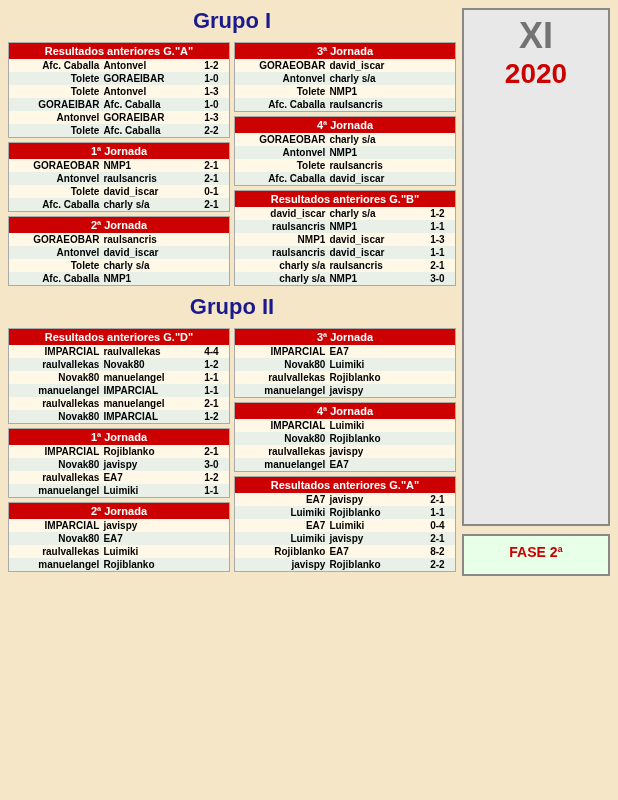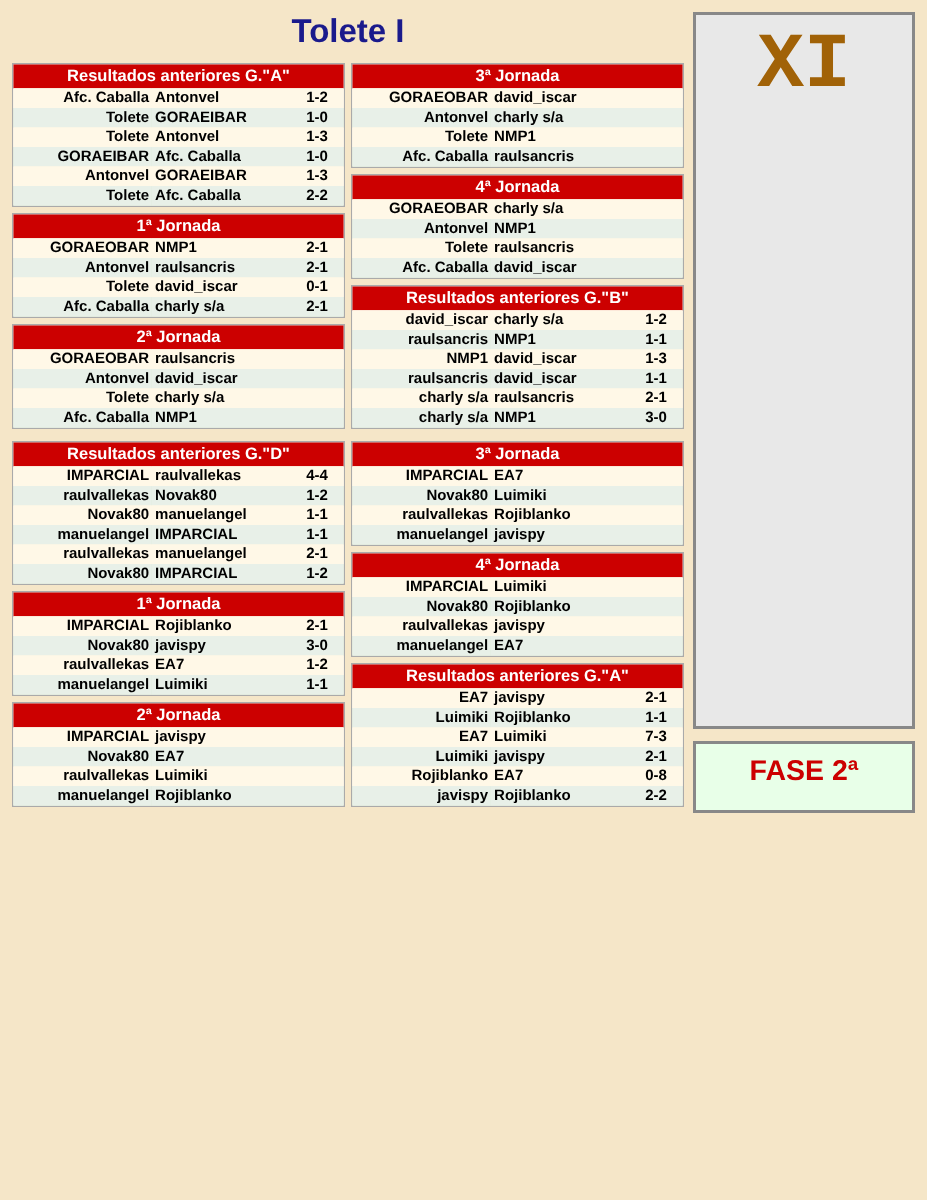--- a/index.html
+++ b/index.html
@@ -76,25 +76,24 @@
     }
     
     .xi-box {
       background: #e8e8e8;
       border: 2px solid #888;
       padding: 8px;
       text-align: center;
       flex: 1;
     }
     .xi-num {
-      font-size: 52px;
-      font-weight: bold;
-      color: #a16207;
+      font-size: 36px;
+      font-weight: bold;
+      color: #737373;
       line-height: 1;
-      font-family: Liberation Mono, monospace;
     }
     .xi-edicion {
       font-size: 16px;
       font-weight: bold;
       color: #cc0000;
       margin-top: 4px;
     }
     .xi-liga {
       font-size: 22px;
       font-weight: bold;
@@ -111,42 +110,42 @@
       color: #cc0000;
       margin-top: 4px;
     }
     .fase-box {
       background: #e8ffe8;
       border: 2px solid #888;
       padding: 8px;
       text-align: center;
     }
     .fase-title {
-      font-size: 19px;
+      font-size: 14px;
       font-weight: bold;
       color: #cc0000;
       margin-bottom: 6px;
     }
     .fase-text {
       font-size: 13px;
       font-weight: bold;
       color: #1a1a8c;
       line-height: 1.5;
     }
     .fase-highlight {
       color: #cc0000;
     }
   </style>
 </head>
 <body>
 
 <div class="main-container">
   <div class="left-panel">
 
-    <div class="group-title">Tolete I</div>
+    <div class="group-title">Grupo I</div>
 
     <div class="two-col">
 
       <div class="col-half">
 
         <div class="match-table-wrapper">
           <div class="section-header">Resultados anteriores G."A"</div>
           <table class="match-tbl">
             <tbody id="g1-res-a">
                 <tr style="background: rgb(255, 248, 231);">
@@ -331,20 +330,21 @@
       <td class="td-left" style="font-size:10px;padding:1px 2px;">charly s/a</td>
       <td class="td-right" style="font-size:10px;padding:1px 2px;">NMP1</td>
       <td class="td-score" style="font-size:10px;padding:1px 2px;">3-0</td>
     </tr>
               </tbody>
           </table>
         </div>
       </div>
     </div>
 
+    <div class="group-title">Grupo II</div>
 
     <div class="two-col">
 
       <div class="col-half">
 
         <div class="match-table-wrapper">
           <div class="section-header">Resultados anteriores G."D"</div>
           <table class="match-tbl">
             <tbody id="g2-res-d">
                 <tr style="background: rgb(255, 248, 231);">
@@ -506,45 +506,46 @@
       <td class="td-score" style="font-size:10px;padding:1px 2px;">2-1</td>
     </tr>
                 <tr style="background: rgb(212, 232, 212);">
       <td class="td-left" style="font-size:10px;padding:1px 2px;">Luimiki</td>
       <td class="td-right" style="font-size:10px;padding:1px 2px;">Rojiblanko</td>
       <td class="td-score" style="font-size:10px;padding:1px 2px;">1-1</td>
     </tr>
                 <tr style="background: rgb(255, 248, 231);">
       <td class="td-left" style="font-size:10px;padding:1px 2px;">EA7</td>
       <td class="td-right" style="font-size:10px;padding:1px 2px;">Luimiki</td>
-      <td class="td-score" style="font-size:10px;padding:1px 2px;">7-3</td>
+      <td class="td-score" style="font-size:10px;padding:1px 2px;">0-4</td>
     </tr>
                 <tr style="background: rgb(212, 232, 212);">
       <td class="td-left" style="font-size:10px;padding:1px 2px;">Luimiki</td>
       <td class="td-right" style="font-size:10px;padding:1px 2px;">javispy</td>
       <td class="td-score" style="font-size:10px;padding:1px 2px;">2-1</td>
     </tr>
                 <tr style="background: rgb(255, 248, 231);">
       <td class="td-left" style="font-size:10px;padding:1px 2px;">Rojiblanko</td>
       <td class="td-right" style="font-size:10px;padding:1px 2px;">EA7</td>
-      <td class="td-score" style="font-size:10px;padding:1px 2px;">0-8</td>
+      <td class="td-score" style="font-size:10px;padding:1px 2px;">8-2</td>
     </tr>
                 <tr style="background: rgb(212, 232, 212);">
       <td class="td-left" style="font-size:10px;padding:1px 2px;">javispy</td>
       <td class="td-right" style="font-size:10px;padding:1px 2px;">Rojiblanko</td>
       <td class="td-score" style="font-size:10px;padding:1px 2px;">2-2</td>
     </tr>
               </tbody>
           </table>
         </div>
       </div>
     </div>
   </div>
 
   <div class="right-panel">
     <div class="xi-box">
       <div class="xi-num">XI</div>
+      <div class="xi-year">2020</div>
     </div>
     <div class="fase-box">
       <div class="fase-title">FASE 2ª</div>
     </div>
   </div>
 </div>
 
 </body></html>

